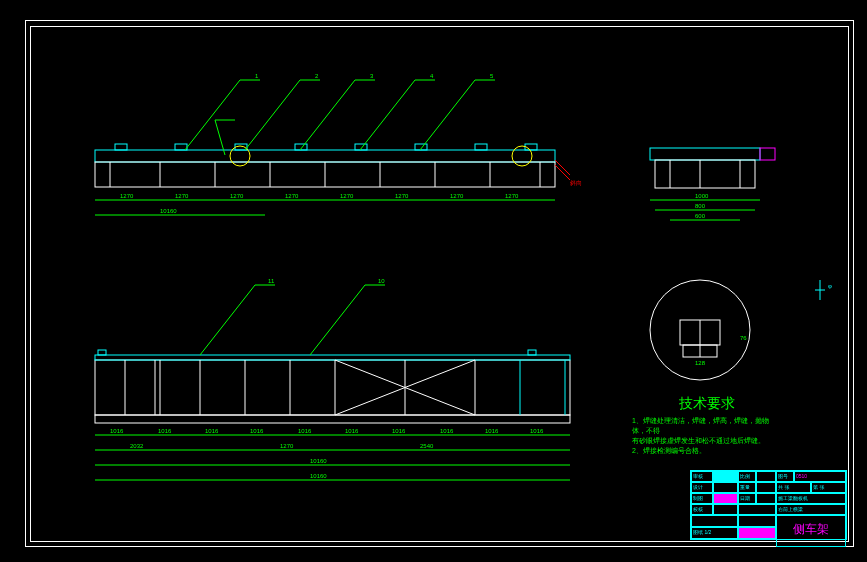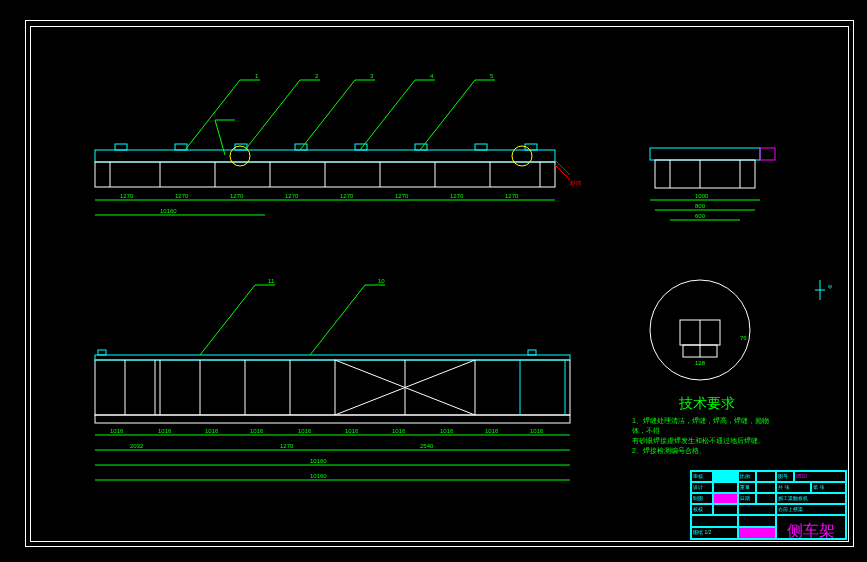--- a/index.html
+++ b/index.html
@@ -204,19 +204,19 @@
 
 <div style="left:0;top:33px;width:22px;height:11px">校核</div>
 <div style="left:22px;top:33px;width:25px;height:11px"></div>
 <div style="left:47px;top:33px;width:38px;height:11px"></div>
 
 <div style="left:85px;top:22px;width:70px;height:11px;color:#0ff">施工梁翻板机</div>
 <div style="left:85px;top:33px;width:70px;height:11px;color:#0ff">右前上横梁</div>
 
 <div style="left:0;top:44px;width:47px;height:12px"></div>
 <div style="left:47px;top:44px;width:38px;height:12px"></div>
-<div style="left:85px;top:44px;width:70px;height:24px;color:#f0f;font-size:16px;text-align:center;padding-top:5px">侧车架</div>
+<div style="left:85px;top:44px;width:70px;height:32px;color:#f0f;font-size:12px;text-align:center;padding-top:5px">侧车架</div>
 
 <div style="left:0;top:56px;width:47px;height:12px;color:#0ff">图纸 1/2</div>
 <div style="left:47px;top:56px;width:38px;height:12px;background:#f0f"></div>
 </div>
 
 </div>
 
 </body></html>

